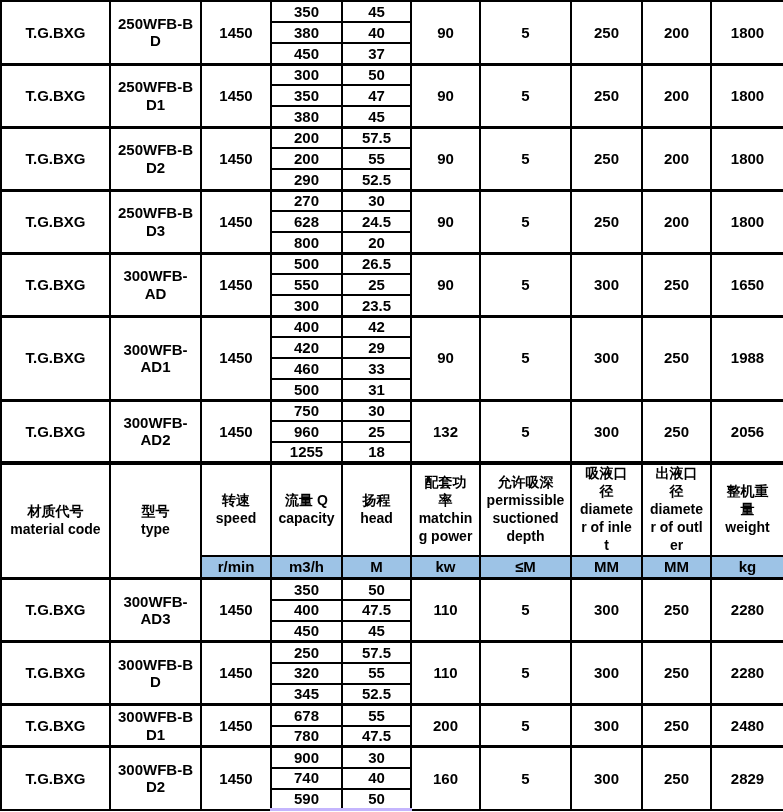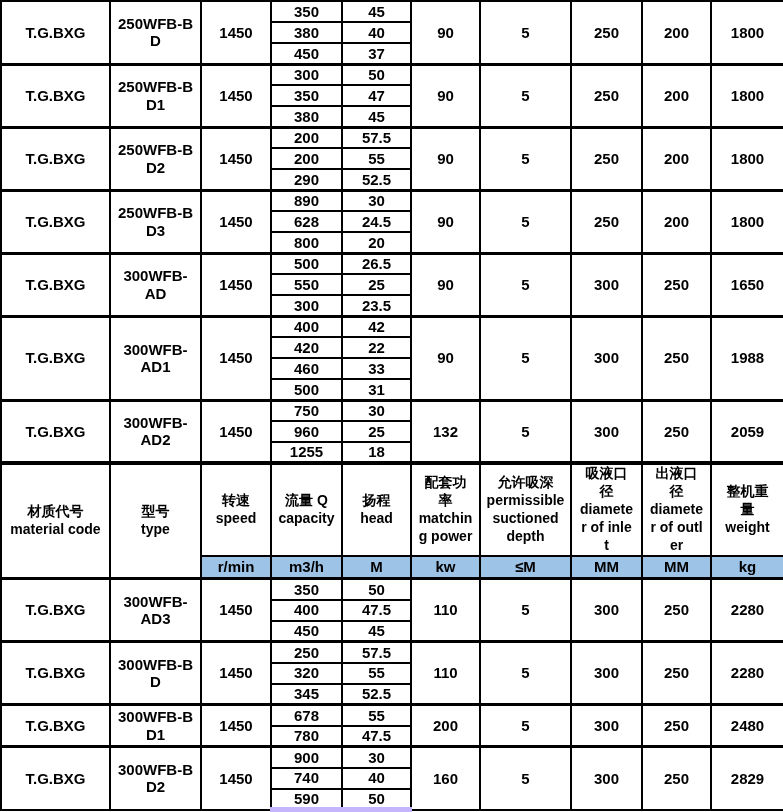--- a/index.html
+++ b/index.html
@@ -3,21 +3,21 @@
 <meta charset="utf-8">
 <style>
   html,body{margin:0;padding:0;background:#fff;}
   body{font-family:"Liberation Sans","DejaVu Sans",sans-serif;font-weight:bold;color:#000;}
   table{border-collapse:collapse;table-layout:fixed;width:783px;}
   td{border:2px solid #000;text-align:center;vertical-align:middle;padding:0;
      font-size:15px;line-height:1.15;white-space:pre-line;overflow:hidden;}
   tr{height:21px;}
   tr.gsep td{border-top:3px solid #000;}
   tr.hsep td{border-top:4px solid #000;}
-  tr.last td{border-bottom:6px solid #c4b5fd;}
+  tr.last td{border-bottom:3px solid #c4b5fd;}
   tr.header-row{height:92px;}
   tr.header-row td{font-size:14px;line-height:1.28;}
   tr.units-row{height:23px;}
   td.blue{background:var(--units-bg,#9DC3E6);}
   td.typ{font-size:15px;margin-left:20px;}
 </style>
 </head>
 <body>
 
 <table>
@@ -99,21 +99,21 @@
   <tr>
         <td>290</td>
         <td>52.5</td>
       </tr>
 
   <tr class="gsep">
     <td rowspan="3">T.G.BXG</td>
     <td rowspan="3" class="typ">250WFB-B
 D3</td>
     <td rowspan="3">1450</td>
-    <td>890</td>
+    <td>270</td>
     <td>30</td>
     <td rowspan="3">90</td>
     <td rowspan="3">5</td>
     <td rowspan="3">250</td>
     <td rowspan="3">200</td>
     <td rowspan="3">1800</td>
   </tr>
   <tr>
         <td>628</td>
         <td>24.5</td>
@@ -153,21 +153,21 @@
     <td>400</td>
     <td>42</td>
     <td rowspan="4">90</td>
     <td rowspan="4">5</td>
     <td rowspan="4">300</td>
     <td rowspan="4">250</td>
     <td rowspan="4">1988</td>
   </tr>
   <tr>
         <td>420</td>
-        <td>22</td>
+        <td>29</td>
       </tr>
   <tr>
         <td>460</td>
         <td>33</td>
       </tr>
   <tr>
         <td>500</td>
         <td>31</td>
       </tr>
 
@@ -175,21 +175,21 @@
     <td rowspan="3">T.G.BXG</td>
     <td rowspan="3" class="typ">300WFB-
 AD2</td>
     <td rowspan="3">1450</td>
     <td>750</td>
     <td>30</td>
     <td rowspan="3">132</td>
     <td rowspan="3">5</td>
     <td rowspan="3">300</td>
     <td rowspan="3">250</td>
-    <td rowspan="3">2059</td>
+    <td rowspan="3">2056</td>
   </tr>
   <tr>
         <td>960</td>
         <td>25</td>
       </tr>
   <tr>
         <td>1255</td>
         <td>18</td>
       </tr>
 

